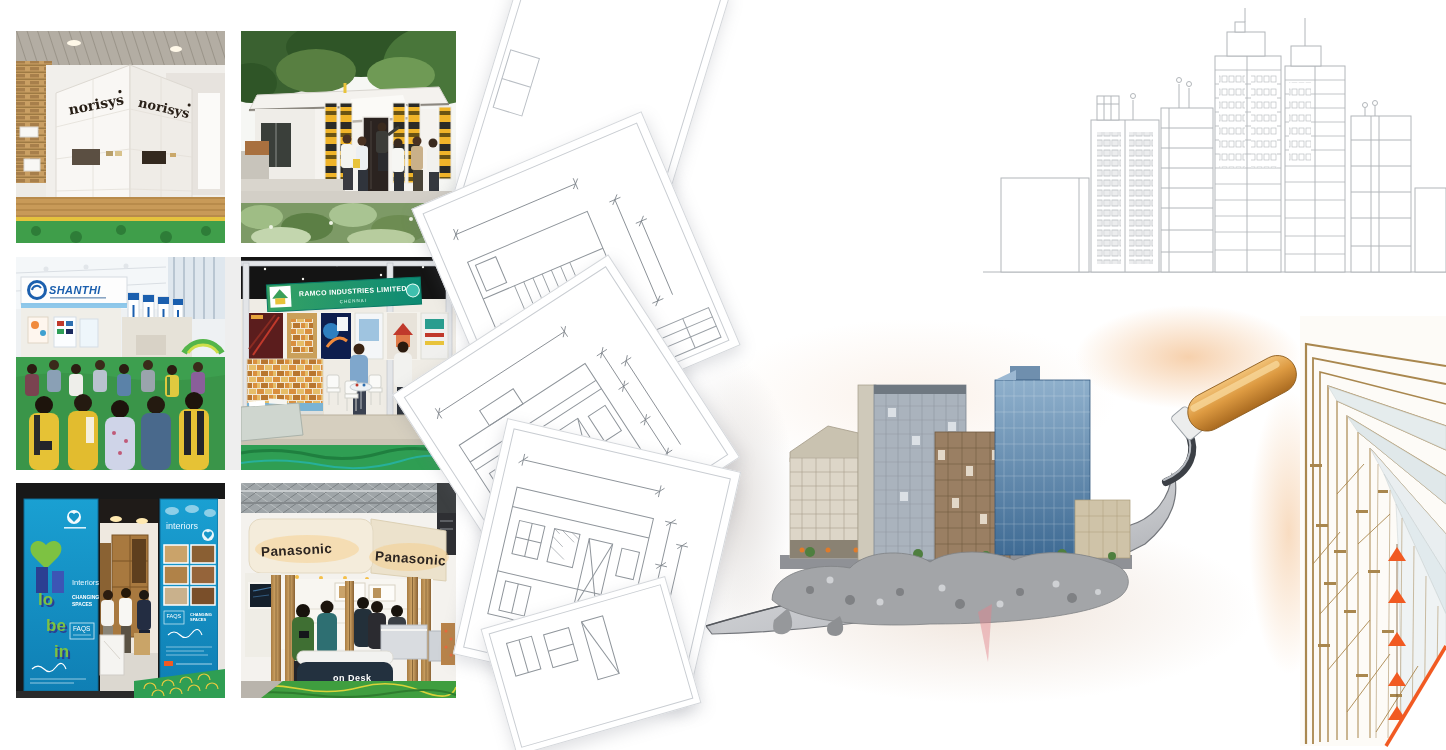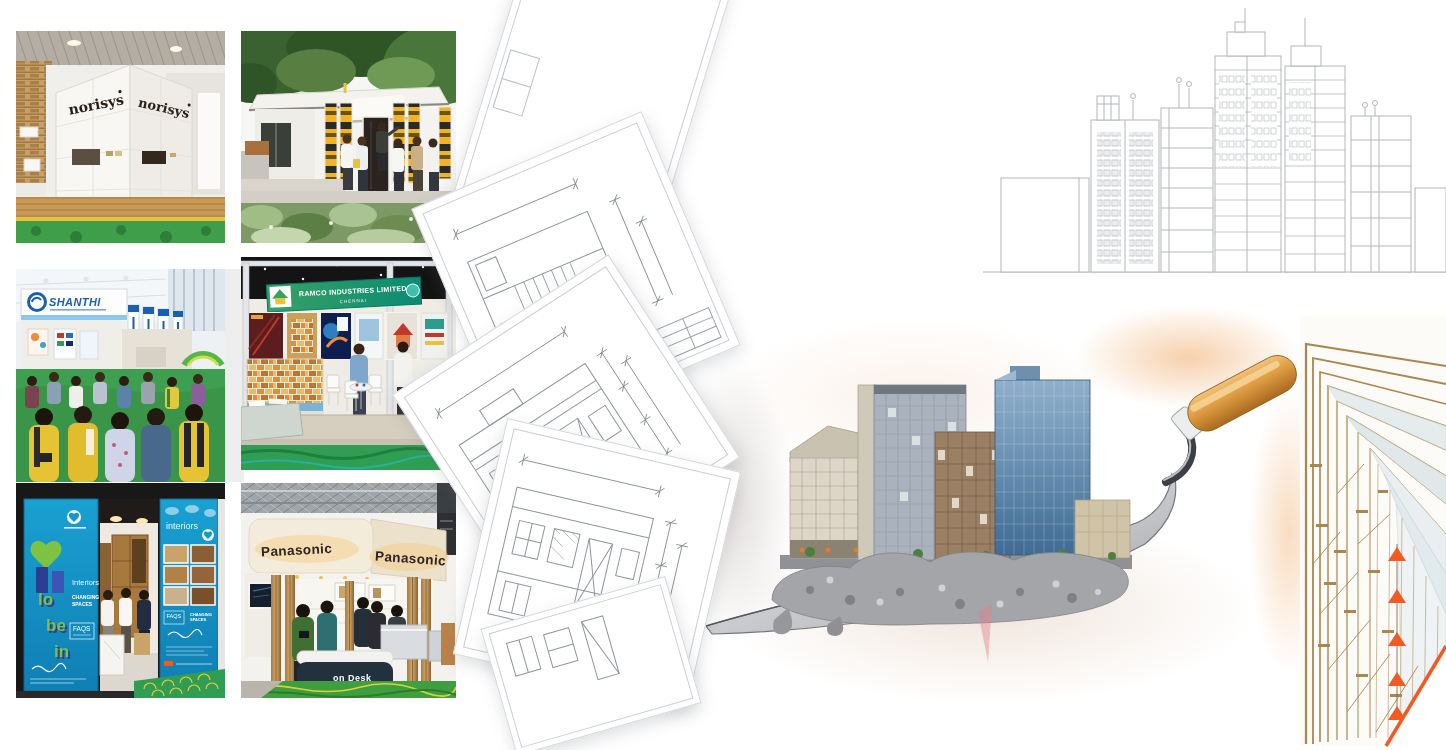--- a/index.html
+++ b/index.html
@@ -180,21 +180,21 @@
           <ellipse cx="198" cy="186" rx="22" ry="12" fill="#93b078"></ellipse>
           <ellipse cx="40" cy="206" rx="30" ry="10" fill="#c3d6ae"></ellipse>
           <ellipse cx="140" cy="208" rx="34" ry="10" fill="#b7cc9e"></ellipse>
           <circle cx="90" cy="192" r="2" fill="#eef4e4"></circle>
           <circle cx="170" cy="188" r="2" fill="#eef4e4"></circle>
           <circle cx="30" cy="196" r="2" fill="#eef4e4"></circle>
         </g>
     </svg>
   </div>
 
-  <div class="tile" style="left:16px;top:269px;width:228px;height:213px">
+  <div class="tile" style="left:16px;top:257px;width:228px;height:213px">
     <svg viewBox="0 0 209 213" width="209" height="213">
       <rect width="209" height="213" fill="#eef1f3"></rect>
       <rect width="209" height="52" fill="#f4f7f9"></rect>
       <g stroke="#d9dee3">
           <line x1="0" y1="16" x2="150" y2="10"></line>
           <line x1="0" y1="34" x2="150" y2="26"></line>
         </g>
       <g fill="#e2e6ea">
           <circle cx="30" cy="12" r="2.5"></circle>
           <circle cx="70" cy="10" r="2.5"></circle>

